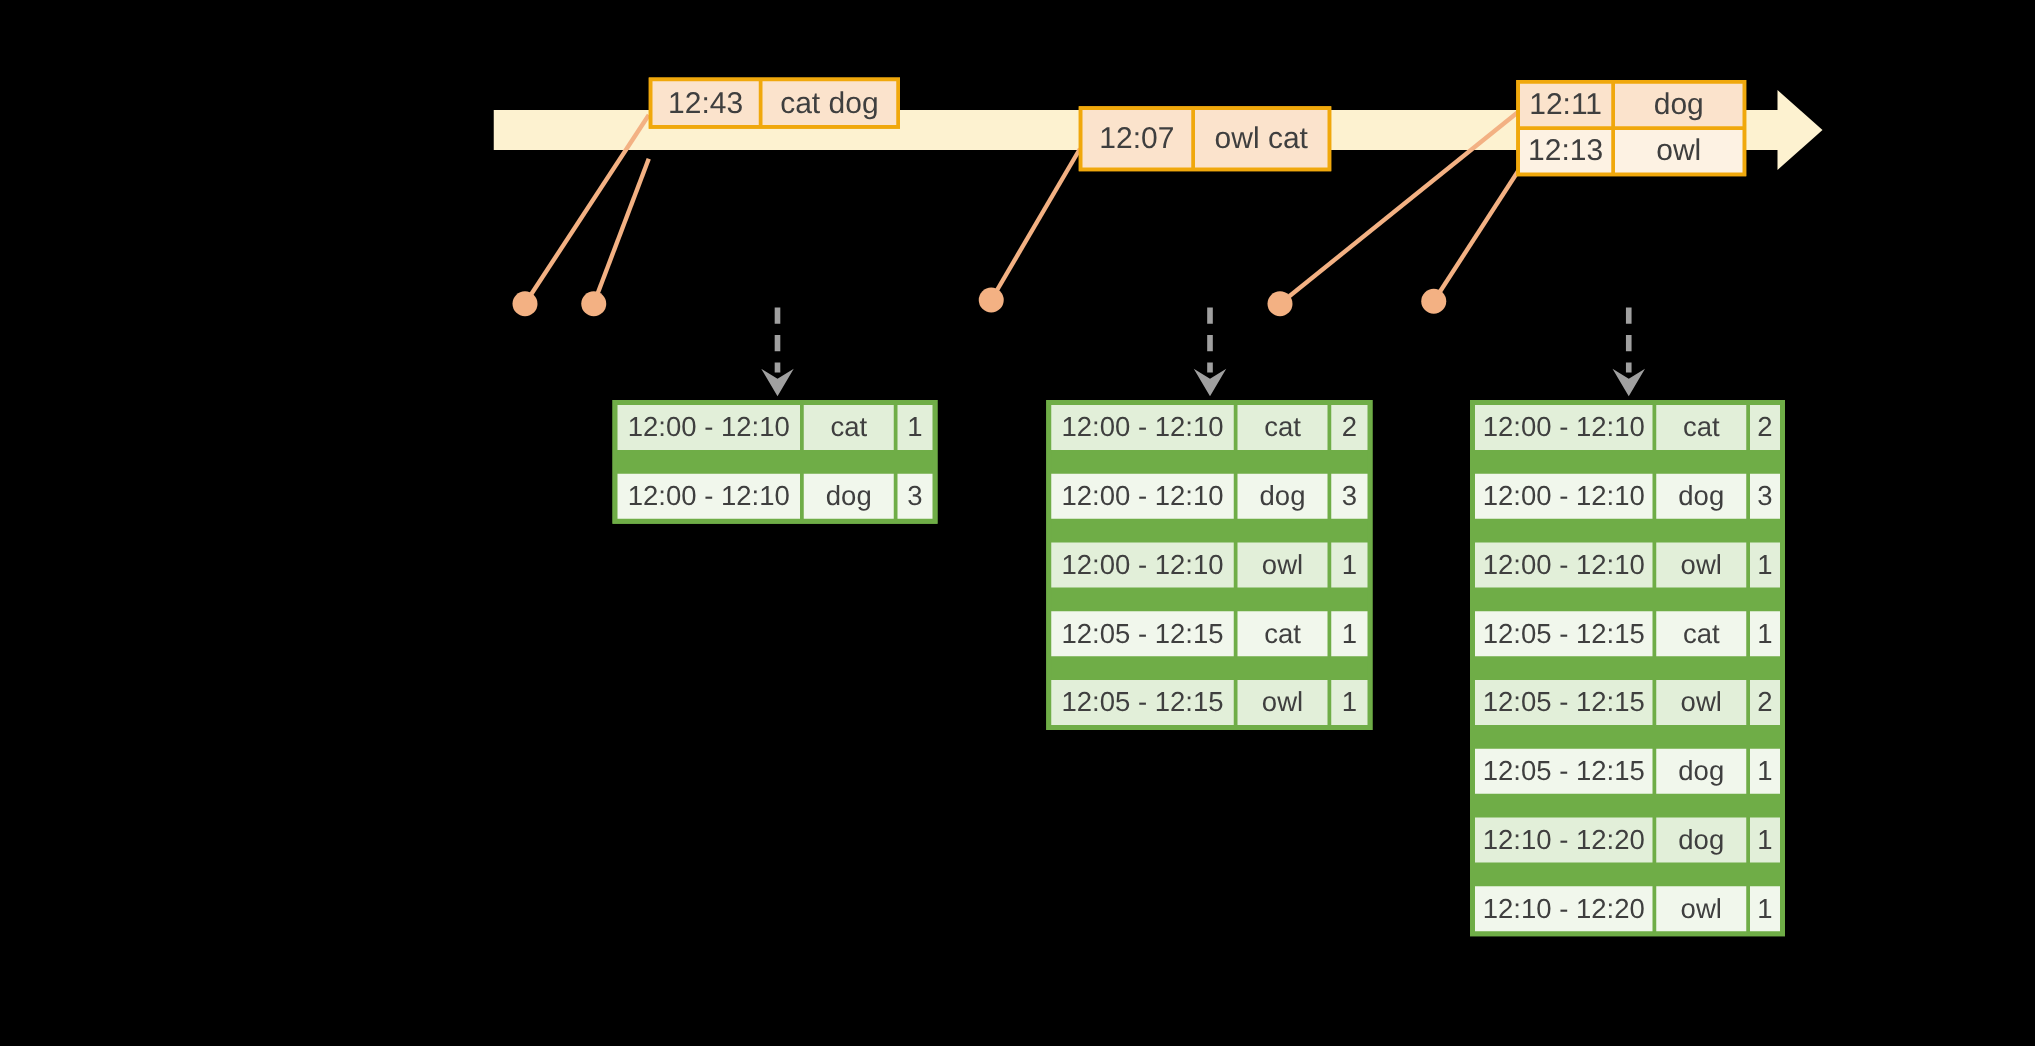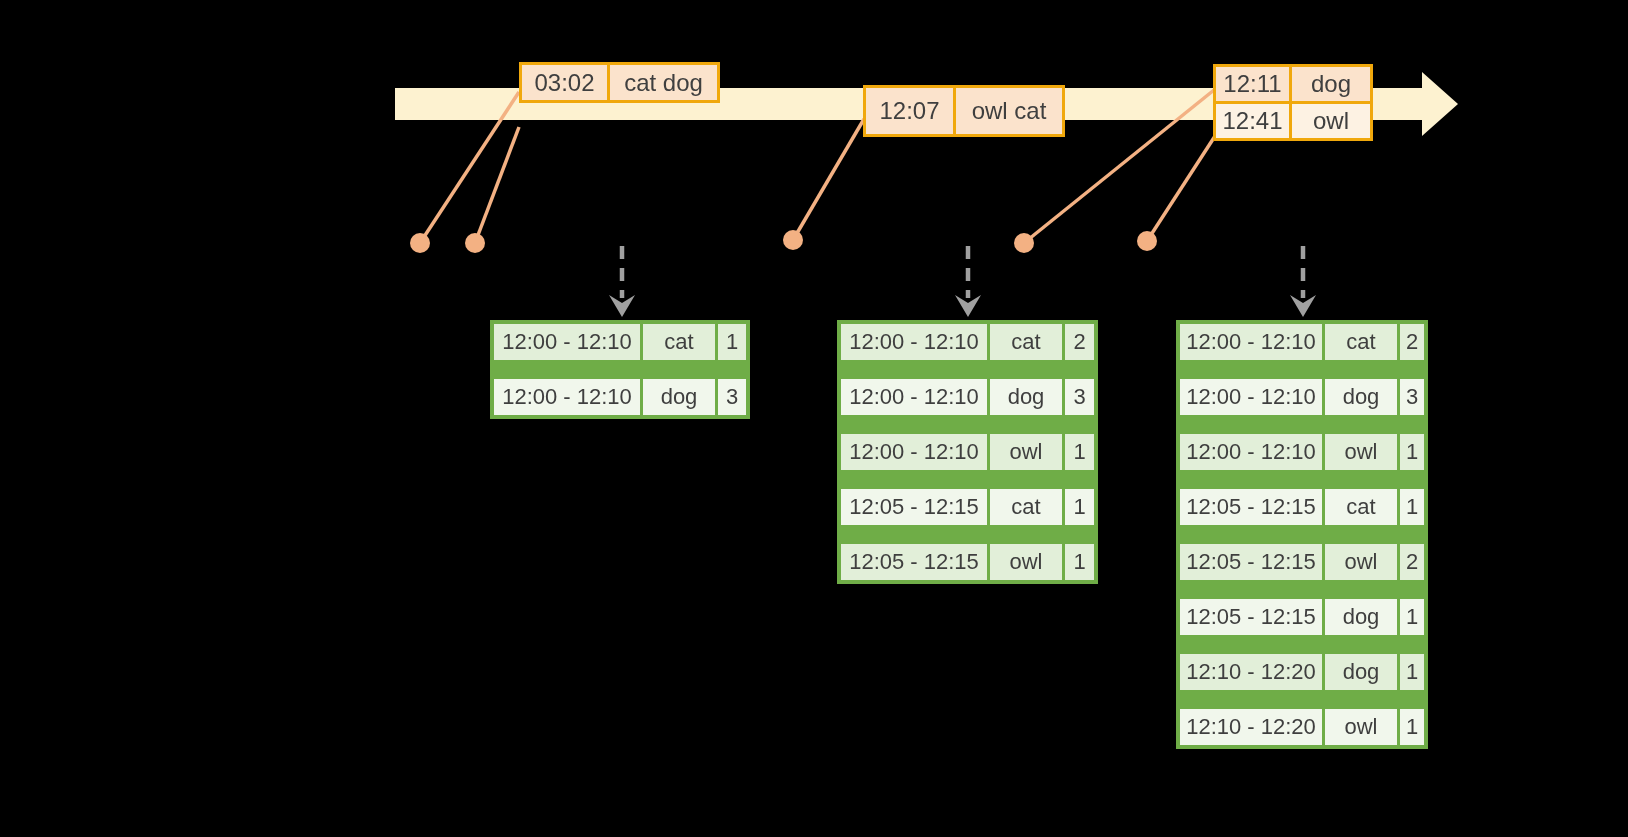--- a/index.html
+++ b/index.html
@@ -27,21 +27,21 @@
   
   .otable{position:absolute; z-index:3; background:var(--gold); border:3px solid var(--gold);
     display:flex; flex-direction:column; gap:3px; font-size:24px;}
   .otable .row{display:flex; gap:3px;}
   .otable .cell{display:flex; align-items:center; justify-content:center;}
   .otable .c1{flex:1;}
   .otable .row:nth-child(odd) .cell{background:var(--peach);}
   .otable .row:nth-child(even) .cell{background:var(--peachlight);}
   .ot1{left:519px; top:62px; width:201px;} .ot1 .row{height:35px;} .ot1 .c0{width:85px;}
   .ot2{left:863px; top:85px; width:202px;} .ot2 .row{height:46px;} .ot2 .c0{width:87px;}
-  .ot3{left:1213px; top:64px; width:160px;} .ot3 .row{height:34px;} .ot3 .c0{width:73px;}
+  .ot3{left:1213px; top:64px; width:184px;} .ot3 .row{height:34px;} .ot3 .c0{width:73px;}
 
   
   .gtable{position:absolute; z-index:3; background:var(--green); border:4px solid var(--green);
     display:flex; flex-direction:column; gap:19px; font-size:22px;}
   .gtable .row{display:flex; gap:3px; height:36px;}
   .gtable .cell{display:flex; align-items:center; justify-content:center;}
   .gtable .c0{width:146px;} .gtable .c1{width:72px;} .gtable .c2{flex:1;}
   .gtable .row:nth-child(odd) .cell{background:var(--greenrowa);}
   .gtable .row:nth-child(even) .cell{background:var(--greenrowb);}
   .gt1{left:490px; top:320px; width:260px;}
@@ -72,37 +72,37 @@
     <line class="trig" x1="622" y1="246" x2="622" y2="298"></line>
     <path class="trighead" d="M609 295 L622 317 L635 295 L622 303 Z"></path>
     <line class="trig" x1="968" y1="246" x2="968" y2="298"></line>
     <path class="trighead" d="M955 295 L968 317 L981 295 L968 303 Z"></path>
     <line class="trig" x1="1303" y1="246" x2="1303" y2="298"></line>
     <path class="trighead" d="M1290 295 L1303 317 L1316 295 L1303 303 Z"></path>
   </svg>
 
   <div class="otable ot1">
       <div class="row">
-        <div class="cell c0">03:02</div>
+        <div class="cell c0">12:43</div>
         <div class="cell c1">cat dog</div>
       </div>
     </div>
   <div class="otable ot2">
       <div class="row">
         <div class="cell c0">12:07</div>
         <div class="cell c1">owl cat</div>
       </div>
     </div>
   <div class="otable ot3">
       <div class="row">
         <div class="cell c0">12:11</div>
         <div class="cell c1">dog</div>
       </div>
       <div class="row">
-        <div class="cell c0">12:41</div>
+        <div class="cell c0">12:13</div>
         <div class="cell c1">owl</div>
       </div>
     </div>
 
   <div class="gtable gt1">
       <div class="row">
         <div class="cell c0">12:00 - 12:10</div>
         <div class="cell c1">cat</div>
         <div class="cell c2">1</div>
       </div>

